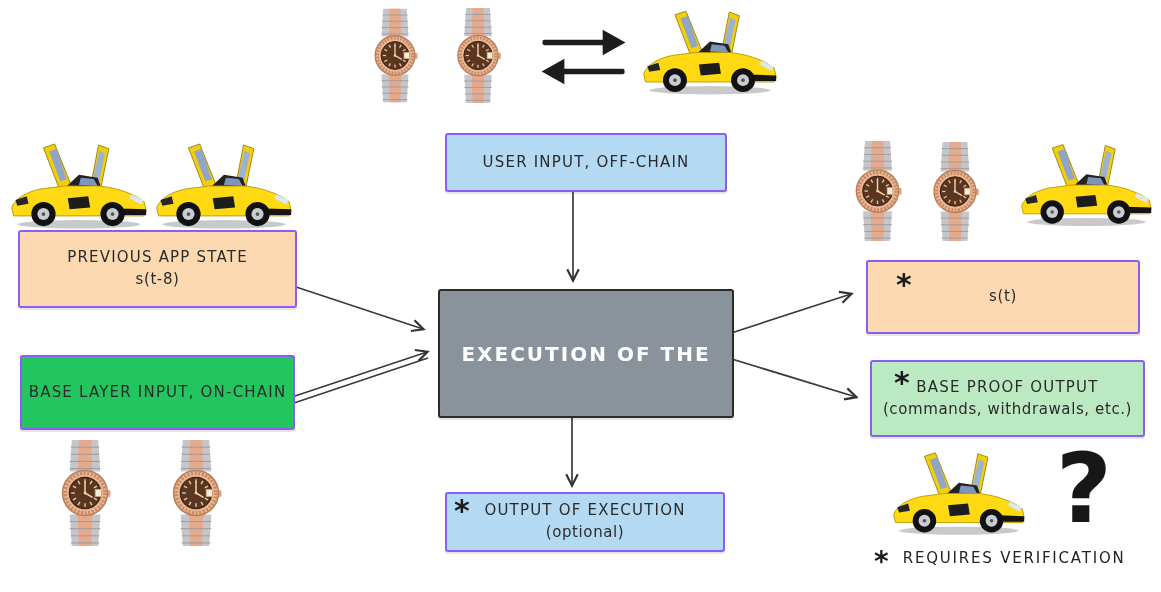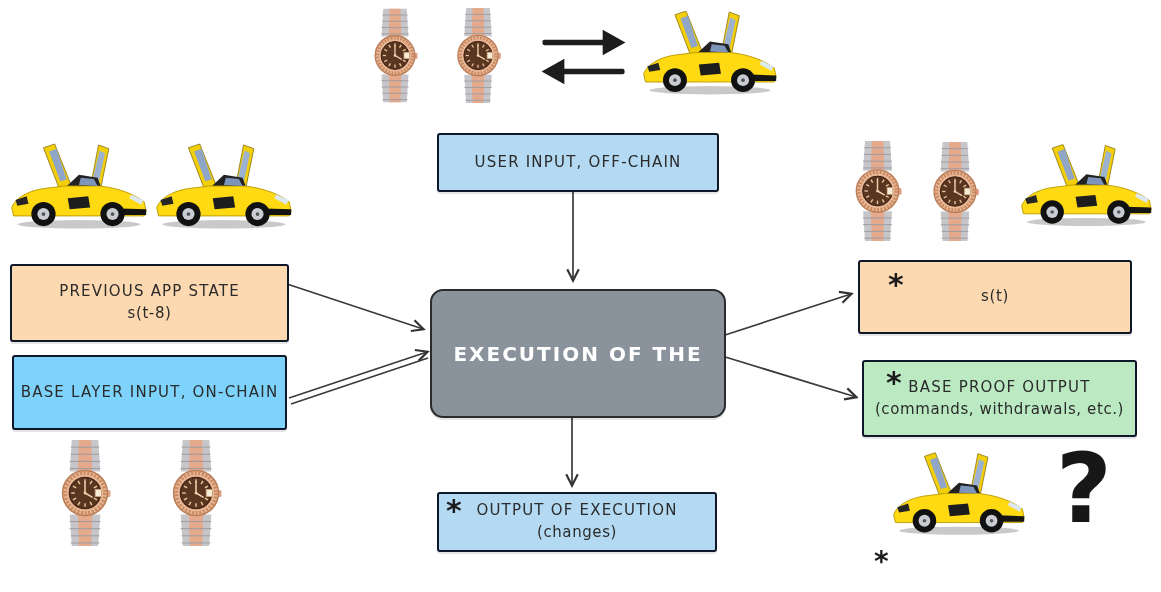--- a/index.html
+++ b/index.html
@@ -1,34 +1,34 @@
 <!DOCTYPE html>
 <html><head>
 <meta charset="utf-8">
 <style>
   html,body{margin:0;padding:0;background:#ffffff;}
   .canvas{position:relative;width:1161px;height:592px;background:#ffffff;overflow:hidden;
           font-family:"DejaVu Sans",sans-serif;color:#2b2b2b;}
   svg.connectors{position:absolute;left:0;top:0;z-index:1;pointer-events:none;}
   .icon{position:absolute;z-index:2;}
-  .box{position:absolute;z-index:3;border:2px solid #0f172a;border-radius:3px;
+  .box{position:absolute;z-index:3;border:2px solid #8b5cf6;border-radius:3px;
        display:flex;flex-direction:column;justify-content:center;align-items:center;
        text-align:center;letter-spacing:1.2px;font-size:15px;line-height:1.45;
-       box-shadow:0 2px 0 rgba(0,0,0,0.10);}
+       box-shadow:0 2px 0 rgba(0,0,0,0.10);margin-left:8px;}
   .box .sub{letter-spacing:0.6px;}
   .fill-blue{background:#b3daf2;}
   .fill-orange{background:#fcd9b0;}
-  .fill-yellow{background:#7dd3fc;}
+  .fill-yellow{background:#22c55e;}
   .fill-green{background:#bbeac2;}
   .box-exec{background:#8a939b;border-color:#2b2b2b;color:#ffffff;font-weight:700;
             font-size:20px;letter-spacing:2px;line-height:1.6;}
   #box-user-input{left:437px;top:133px;width:278px;height:55px;}
-  #box-prev-state{left:10px;top:264px;width:275px;height:74px;text-align:right;}
+  #box-prev-state{left:10px;top:230px;width:275px;height:74px;text-align:right;}
   #box-base-input{left:12px;top:355px;width:271px;height:71px;}
-  #box-exec{left:430px;top:289px;width:292px;height:125px;border-radius:13px;}
+  #box-exec{left:430px;top:289px;width:292px;height:125px;}
   #box-new-state{left:858px;top:260px;width:270px;height:70px;}
   #box-base-output{left:862px;top:360px;width:271px;height:73px;}
   #box-proof{left:437px;top:492px;width:276px;height:56px;}
   .star{position:absolute;font-size:30px;font-weight:700;color:#1c1c1c;line-height:1;}
   #box-new-state .star{left:28px;top:8px;}
   #box-base-output .star{left:22px;top:6px;}
   #box-proof .star{left:7px;top:2px;}
   .qmark{position:absolute;left:1048px;top:440px;width:72px;height:110px;z-index:2;
          font-size:97px;font-weight:800;color:#171717;line-height:1;text-align:center;}
   .legend{position:absolute;left:874px;top:544px;z-index:3;display:flex;align-items:center;gap:14px;}
@@ -213,20 +213,21 @@
   </div>
 
   <svg class="icon" id="lambo-br">
       <use href="#sym-lambo"></use>
     </svg>
   <div class="qmark">?</div>
 
   <div class="box fill-blue" id="box-proof">
     <span class="star">*</span>
     <div>OUTPUT OF EXECUTION</div>
-    <div class="sub">(changes)</div>
+    <div class="sub">(optional)</div>
   </div>
 
   <div class="legend">
     <span class="lstar">*</span>
+    <span class="ltext">REQUIRES VERIFICATION</span>
   </div>
 
 </div>
 
 </body></html>

